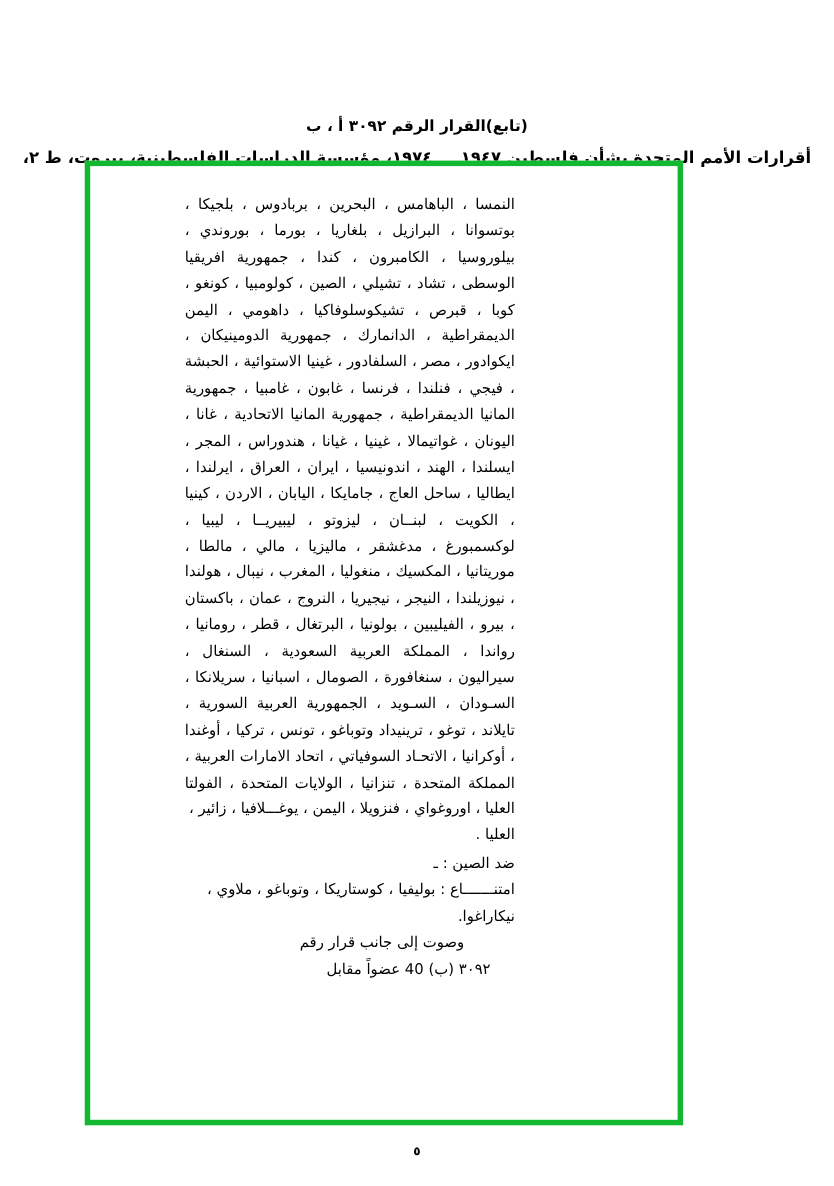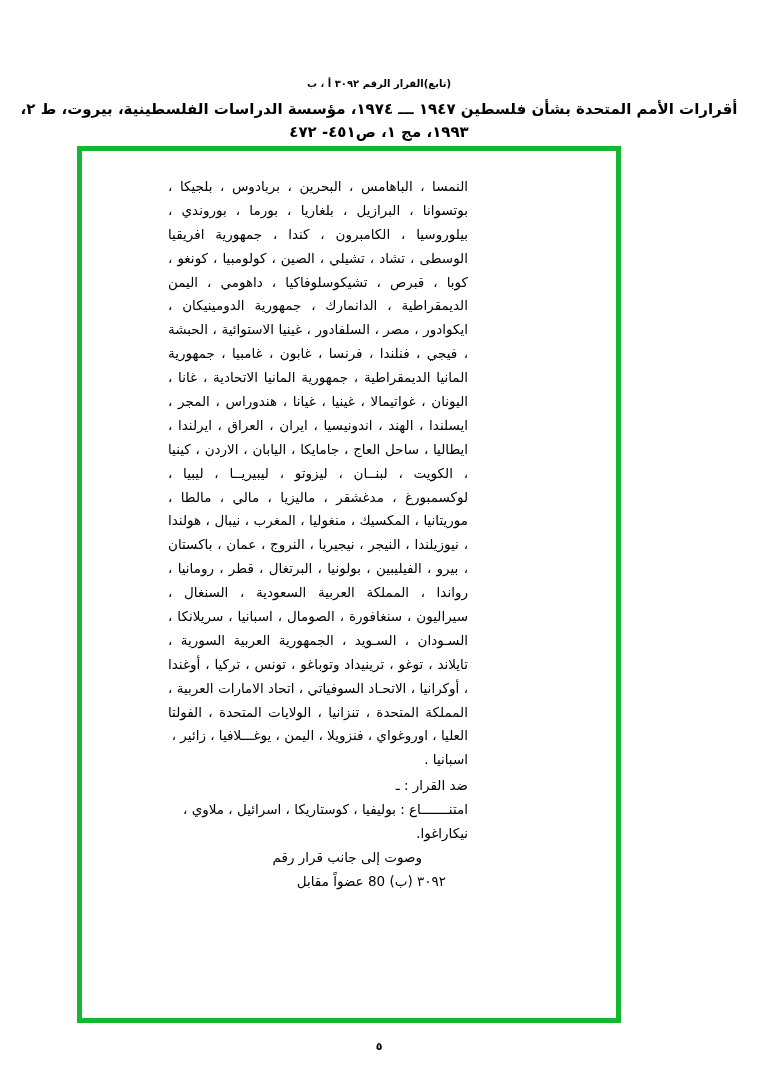--- a/index.html
+++ b/index.html
@@ -20,25 +20,26 @@
     height: 1078px;
     position: relative;
     box-sizing: border-box;
   }
   .header {
     text-align: center;
     padding-top: 78px;
   }
   .header-title {
     font-family: "DejaVu Sans", sans-serif;
-    font-size: 10px;
+    font-size: 14px;
     font-weight: bold;
     letter-spacing: 0.5px;
     direction: rtl;
     unicode-bidi: isolate;
+    margin-top: 29px;
   }
   .header-source {
     margin-top: 9px;
     font-size: 15px;
     font-weight: bold;
     direction: rtl;
     unicode-bidi: isolate;
     line-height: 1.5;
   }
   .header-source-2 {
@@ -109,27 +110,27 @@
 
   <div class="header">
     <div class="header-title">(تابع)القرار الرقم ٣٠٩٢ أ ، ب</div>
     <div class="header-source">أقرارات الأمم المتحدة بشأن فلسطين ١٩٤٧ ـــ ١٩٧٤، مؤسسة الدراسات الفلسطينية، بيروت، ط ٢، ١٩٩٣، مج ١، ص٤٥١- ٤٧٢‎</div>
     <div class="header-source-2"></div>
   </div>
 
   <div class="frame">
     <div class="body-text">
       <p>النمسا ، الباهامس ، البحرين ، بربادوس ، بلجيكا ، بوتسوانا ، البرازيل ، بلغاريا ، بورما ، بوروندي ، بيلوروسيا ، الكامبرون ، كندا ، جمهورية افريقيا الوسطى ، تشاد ، تشيلي ، الصين ، كولومبيا ، كونغو ، كوبا ، قبرص ، تشيكوسلوفاكيا ، داهومي ، اليمن الديمقراطية ، الدانمارك ، جمهورية الدومينيكان ، ايكوادور ، مصر ، السلفادور ، غينيا الاستوائية ، الحبشة ، فيجي ، فنلندا ، فرنسا ، غابون ، غامبيا ، جمهورية المانيا الديمقراطية ، جمهورية المانيا الاتحادية ، غانا ، اليونان ، غواتيمالا ، غينيا ، غيانا ، هندوراس ، المجر ، ايسلندا ، الهند ، اندونيسيا ، ايران ، العراق ، ايرلندا ، ايطاليا ، ساحل العاج ، جامايكا ، اليابان ، الاردن ، كينيا ، الكويت ، لبنــان ، ليزوتو ، ليبيريــا ، ليبيا ، لوكسمبورغ ، مدغشقر ، ماليزيا ، مالي ، مالطا ، موريتانيا ، المكسيك ، منغوليا ، المغرب ، نيبال ، هولندا ، نيوزيلندا ، النيجر ، نيجيريا ، النروج ، عمان ، باكستان ، بيرو ، الفيليبين ، بولونيا ، البرتغال ، قطر ، رومانيا ، رواندا ، المملكة العربية السعودية ، السنغال ، سيراليون ، سنغافورة ، الصومال ، اسبانيا ، سريلانكا ، السـودان ، السـويد ، الجمهورية العربية السورية ، تايلاند ، توغو ، ترينيداد وتوباغو ، تونس ، تركيا ، أوغندا ، أوكرانيا ، الاتحـاد السوفياتي ، اتحاد الامارات العربية ، المملكة المتحدة ، تنزانيا ، الولايات المتحدة ، الفولتا العليا ، اوروغواي ، فنزويلا ، اليمن ، يوغـــلافيا ، زائير ،</p>
-      <p class="zambia">اسبانيا .</p>
+      <p class="zambia">العليا .</p>
       <div class="tail-block">
-        <p class="against">ضد القرار  :   ـ</p>
-        <p class="abstain">امتنـــــــاع  :  بوليفيا ، كوستاريكا ، اسرائيل ، ملاوي ، نيكاراغوا.</p>
+        <p class="against">ضد الصين  :   ـ</p>
+        <p class="abstain">امتنـــــــاع  :  بوليفيا ، كوستاريكا ، وتوباغو ، ملاوي ، نيكاراغوا.</p>
         <div class="vote-lines">
           <p class="l1">وصوت إلى جانب قرار رقم</p>
-          <p class="l2">٣٠٩٢ (ب) 80 عضواً مقابل</p>
+          <p class="l2">٣٠٩٢ (ب) 40 عضواً مقابل</p>
         </div>
       </div>
     </div>
   </div>
 
   <div class="page-number">٥</div>
 
 </div>
 
 </body></html>

